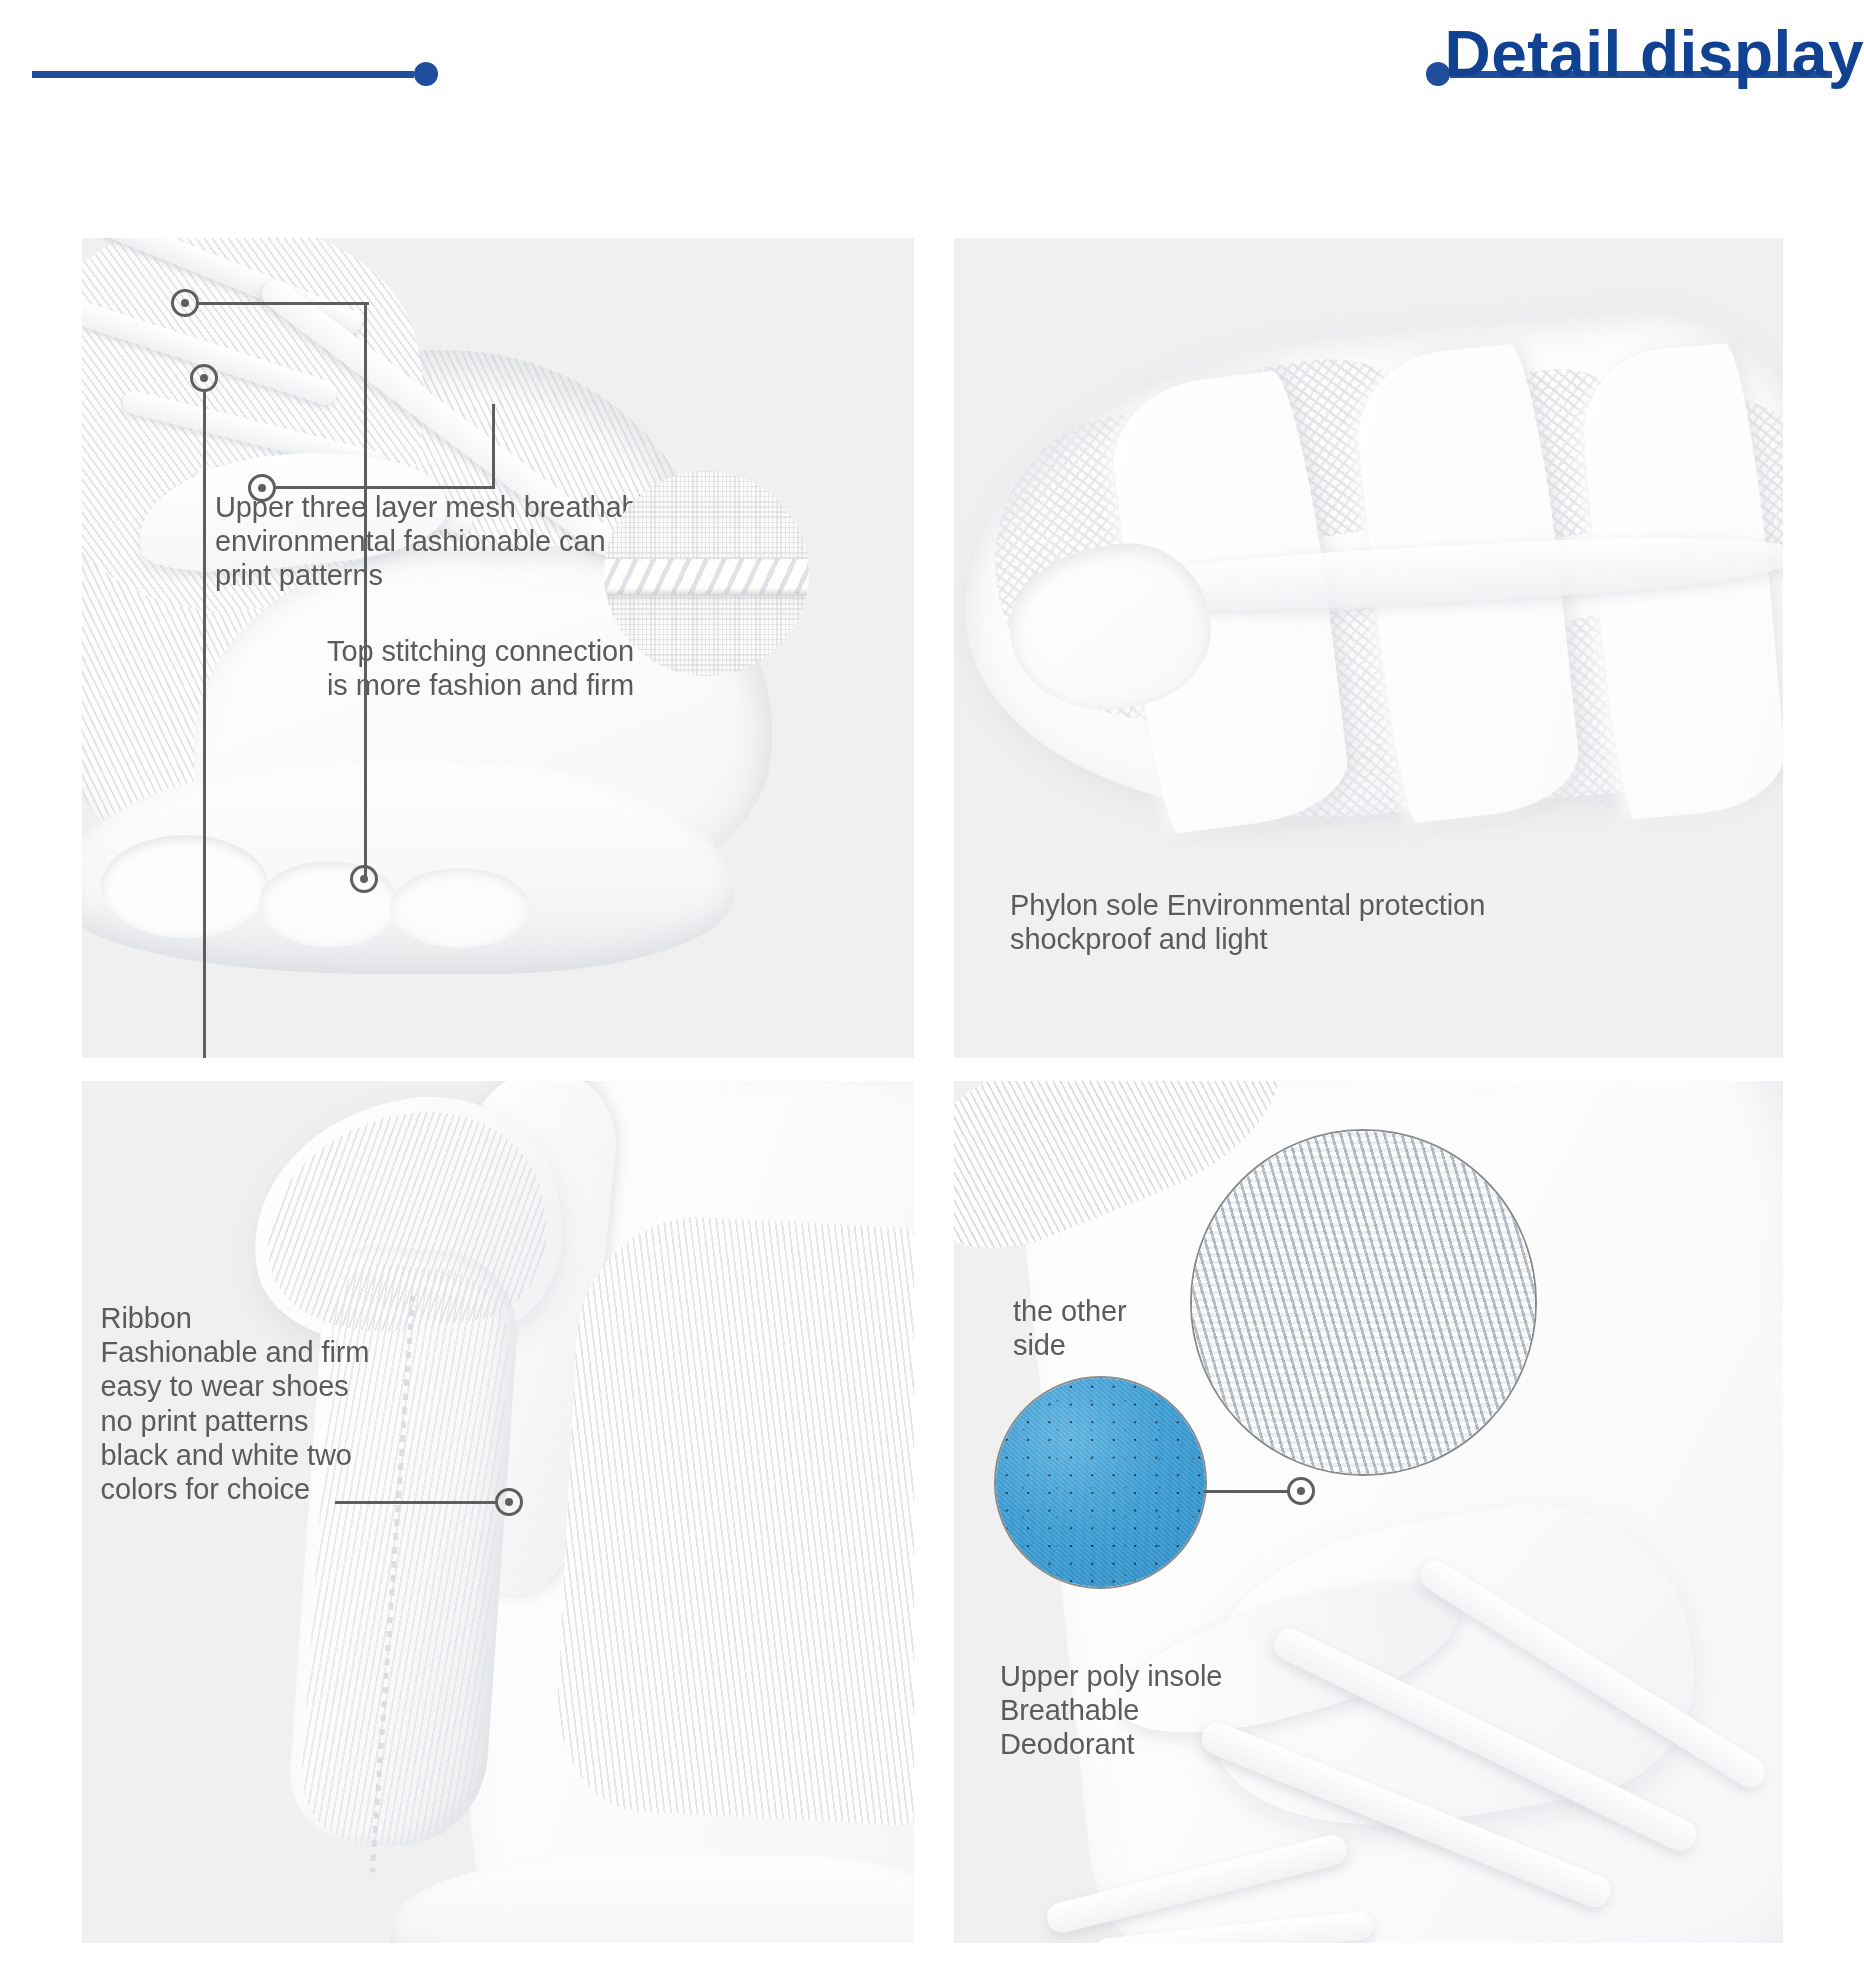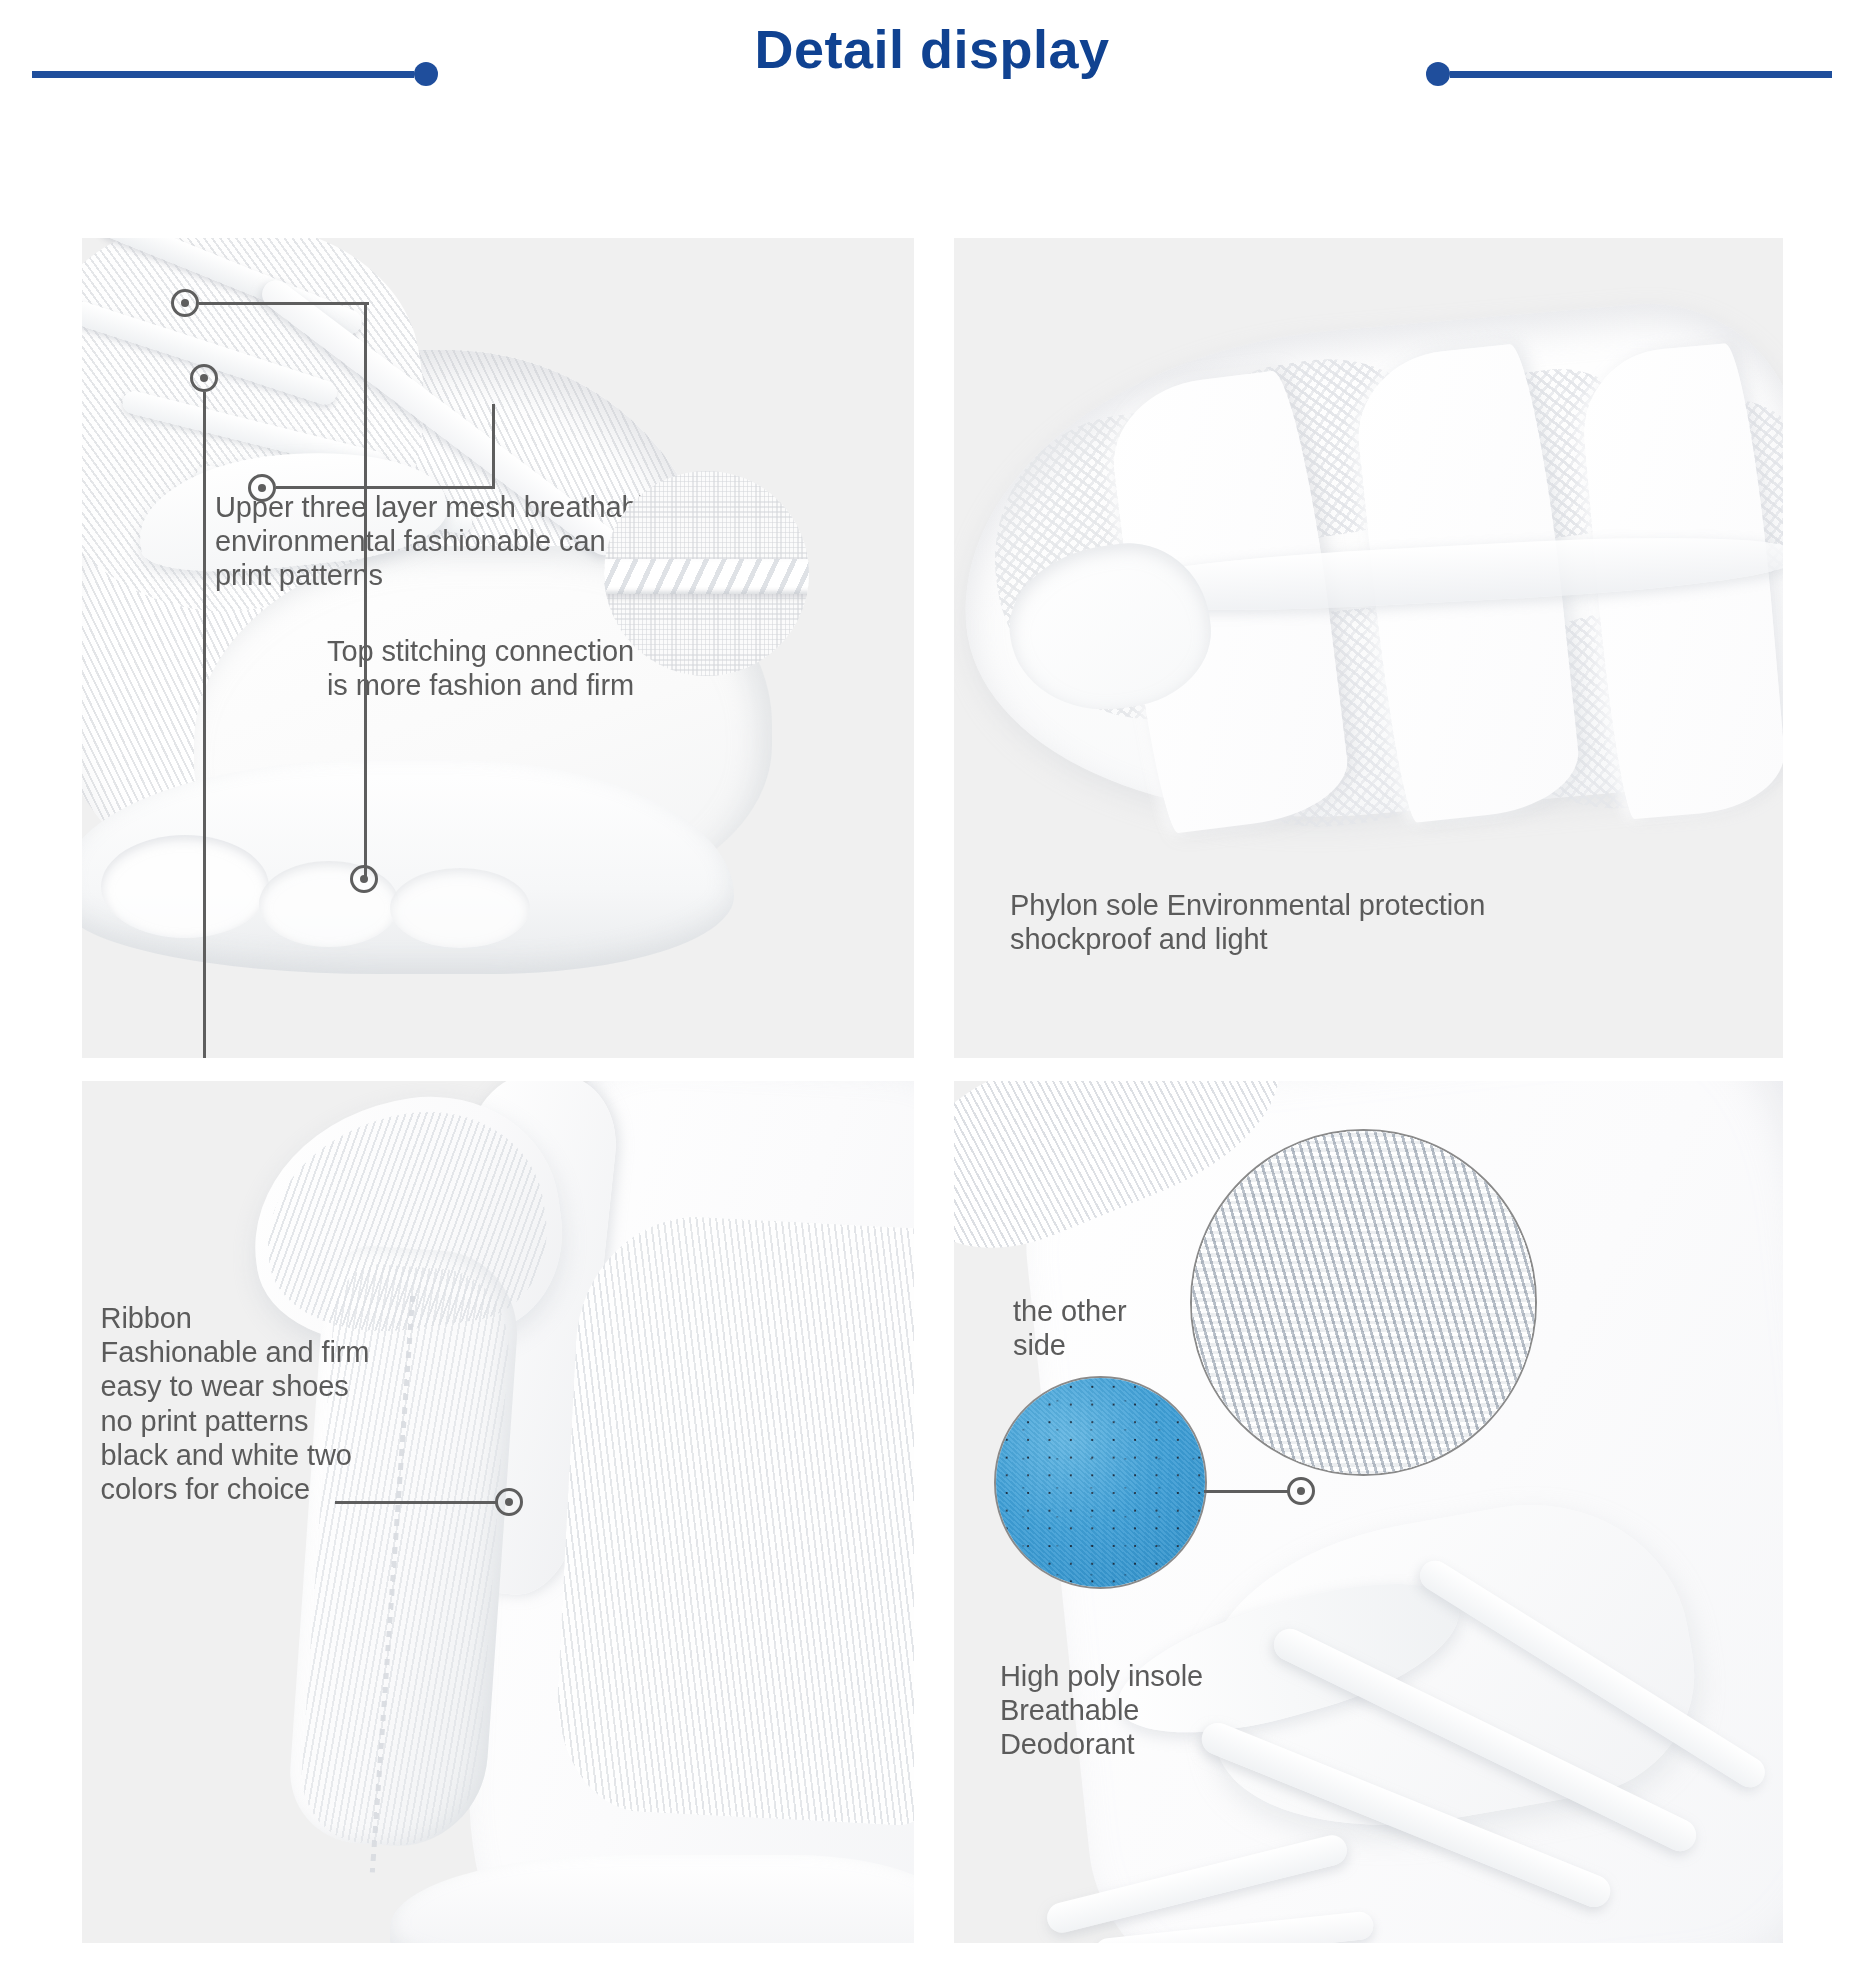--- a/index.html
+++ b/index.html
@@ -7,22 +7,22 @@
   body{
     width:1864px;height:1988px;position:relative;overflow:hidden;
     font-family:"Liberation Sans","DejaVu Sans",sans-serif;
     -webkit-font-smoothing:antialiased;
   }
   .page{position:absolute;inset:0;background:#fff;}
 
   
   .header{position:absolute;left:0;top:0;width:1864px;height:196px;}
   .title{
-    position:absolute;left:0;top:20.5px;width:1864px;text-align:center;
-    font-size:54px;font-weight:bold;letter-spacing:0.5px;
+    position:absolute;left:0;top:20.5px;width:1864px;text-align:right;
+    font-size:64px;font-weight:bold;letter-spacing:0.5px;
     color:#104291;line-height:1.05;white-space:nowrap;
   }
   .rule{position:absolute;top:71px;height:6.5px;background:#1f4e9c;}
   .rule.left{left:32px;width:382px;}
   .rule.right{right:32px;width:382px;}
   .ruledot{
     position:absolute;top:62px;width:24px;height:24px;border-radius:50%;
     background:#1f4e9c;
   }
   .ruledot.left{left:414px;}
@@ -395,21 +395,21 @@
     <div class="zoomcirc" style="left:40px;top:295px;width:213px;height:213px;">
       <div class="tex-insole">
         <div class="speck"></div>
           <div class="grain"></div>
       </div>
     </div>
 
     <div class="cap" style="left:23px;top:213px;width:224px;margin-left:36px;">the other
 side</div>
 
-    <div class="cap" style="left:46px;top:578px;width:373px;">High poly insole
+    <div class="cap" style="left:46px;top:578px;width:373px;">Upper poly insole
 Breathable
 Deodorant</div>
 
     <div class="marker" style="left:333px;top:396px;"></div>
     <div class="lead h" style="left:250px;top:409px;width:86px;"></div>
   </div>
 
 </div>
 
 

